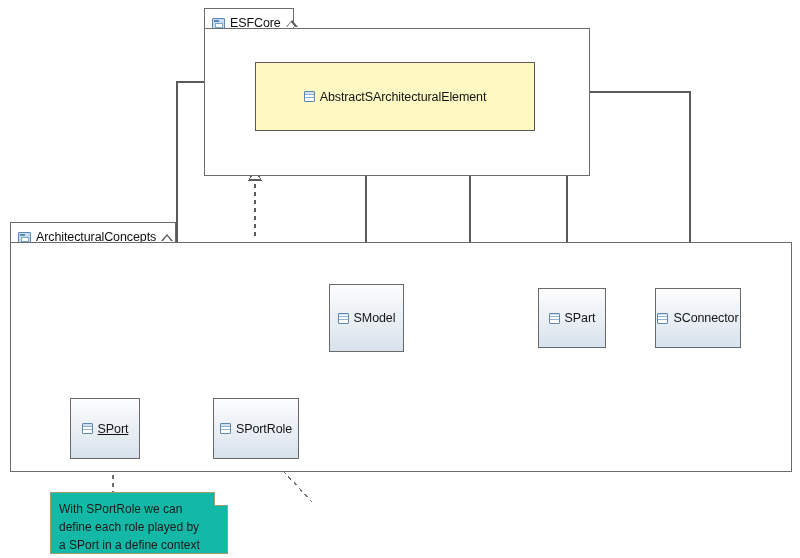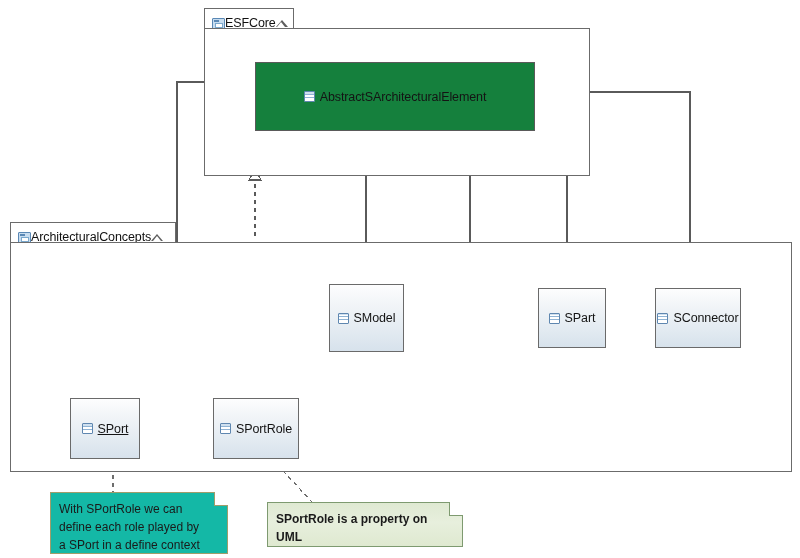--- a/index.html
+++ b/index.html
@@ -22,20 +22,21 @@
   }
   .pkg-tab{
     position:absolute;
     box-sizing:border-box;
     border:1px solid #6b6b6b;
     border-bottom:none;
     background:#ffffff;
     height:21px;
     display:flex;
     align-items:center;
+    gap:5px;
     padding:8px 6px 0 7px;
     font-size:12px;
     color:#1b1b1b;
     white-space:nowrap;
   }
   .pkg-body{
     position:absolute;
     box-sizing:border-box;
     border:1px solid #6b6b6b;
     background:#ffffff;
@@ -95,21 +96,21 @@
   
   .cls{
     position:absolute;
     box-sizing:border-box;
     border:1px solid #5a5a5a;
     display:flex;
     align-items:center;
     justify-content:center;
     font-size:12.5px;
     color:#141414;
-    background:#15803d;
+    background:#fef9c3;
   }
   .cls.grad{
     background:linear-gradient(to bottom,#fdfdfe 0%,#f2f5f8 28%,#e2eaf1 72%,#d7e2ec 100%);
     border-color:#6a6a6a;
   }
   .cls-inner{
     display:flex;
     align-items:center;
     gap:5px;
     white-space:nowrap;
@@ -299,18 +300,14 @@
     </span>
   </div>
 
   <div class="note yellow" style="left:50px; top:492px; width:178px; height:62px;">
     <span class="fold"></span>
     <span class="note-text">With SPortRole we can</span>
     <span class="note-text">define each role played by</span>
     <span class="note-text">a SPort in a define context</span>
   </div>
 
-  <div class="note green" style="left:267px; top:502px; width:196px; height:45px;">
-    <span class="fold"></span>
-    <span class="note-text">SPortRole is a property on UML</span>
-  </div>
 
 </div>
 
 </body></html>

